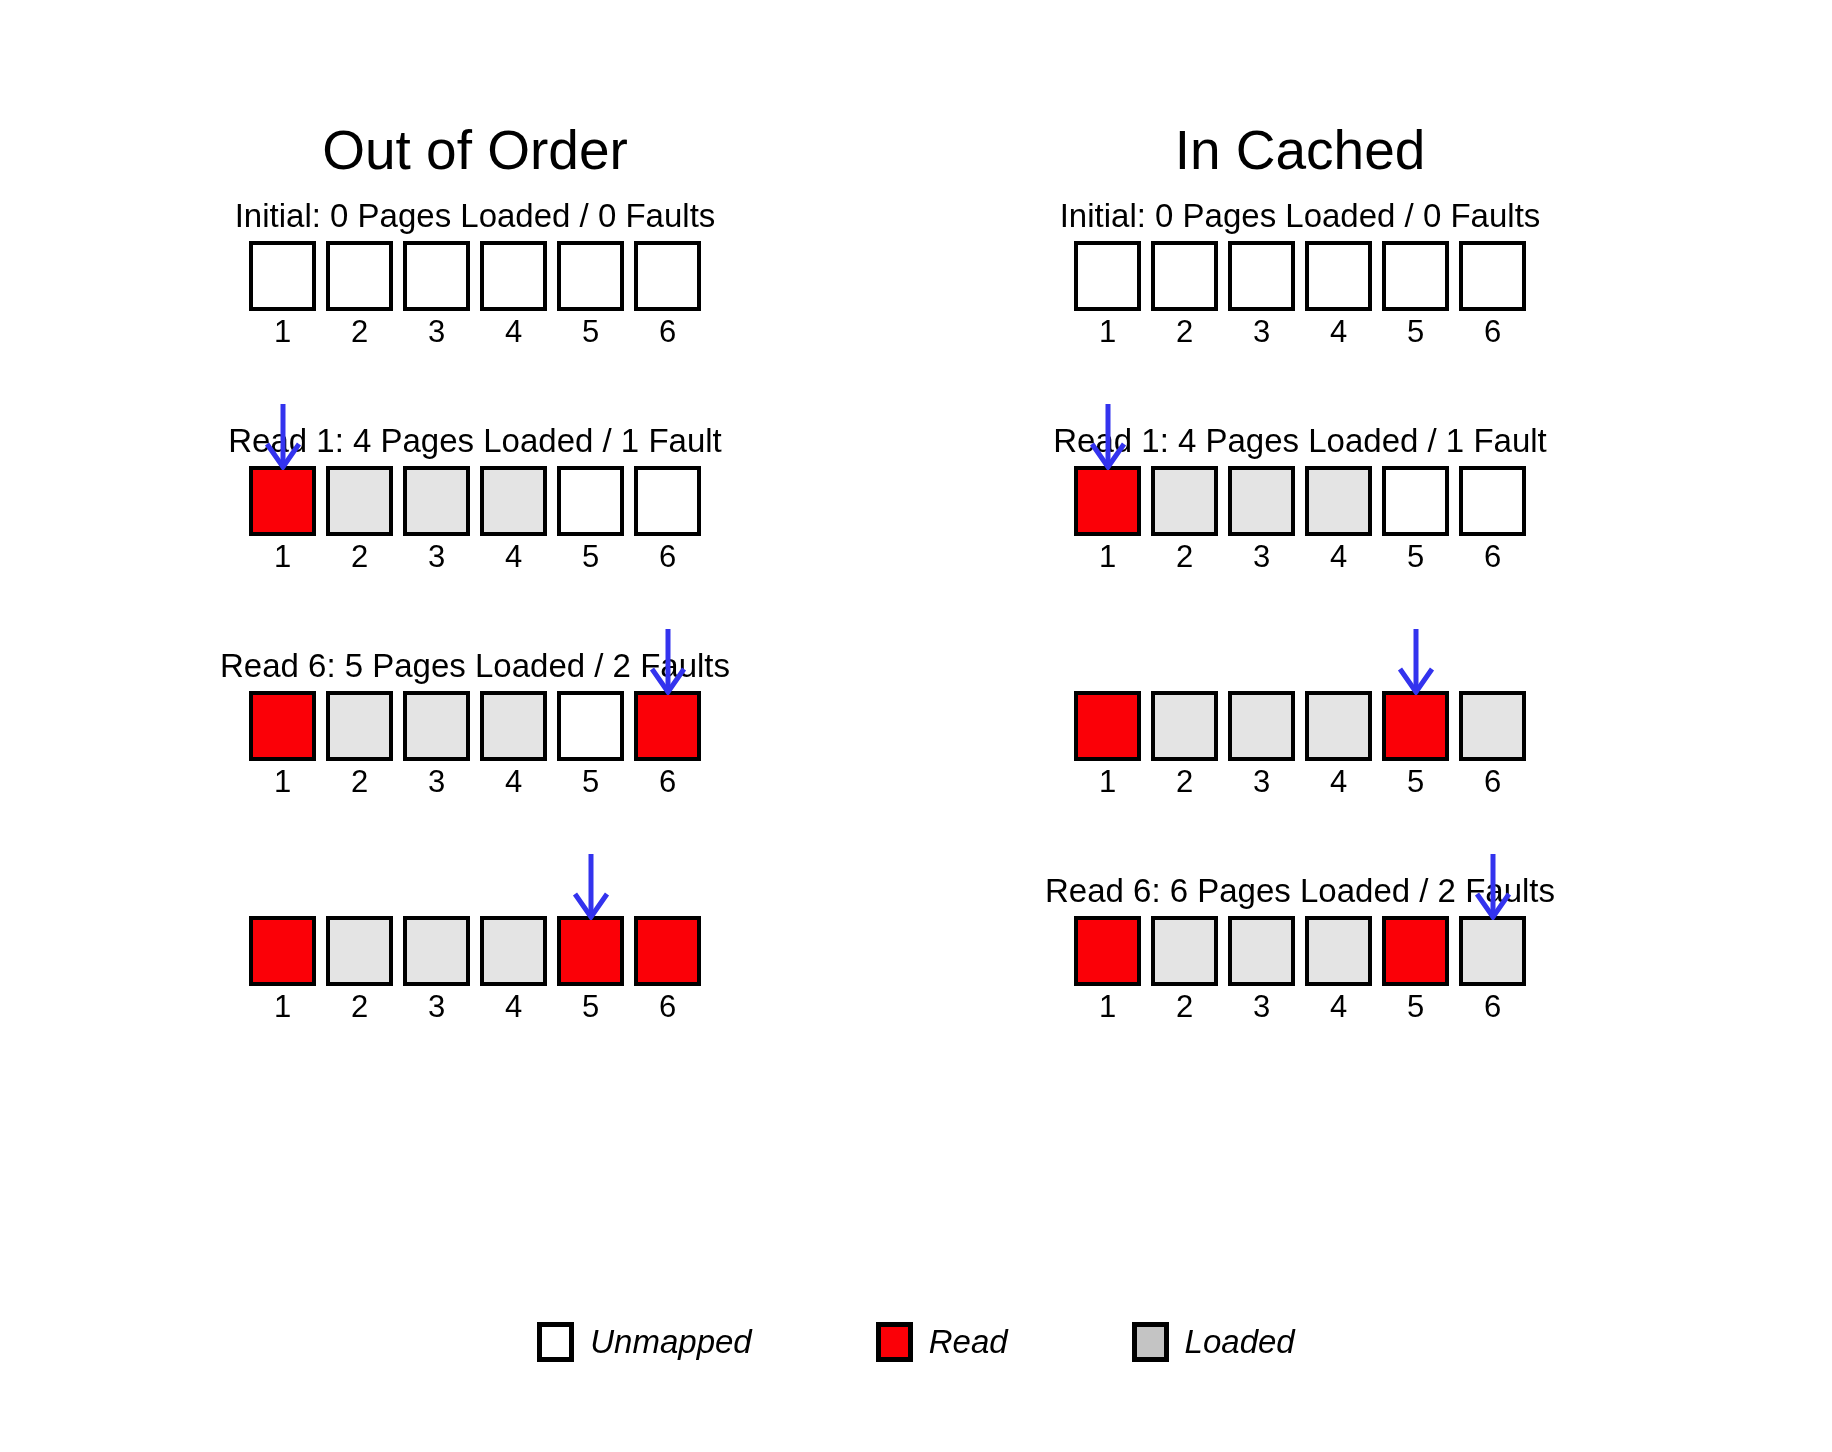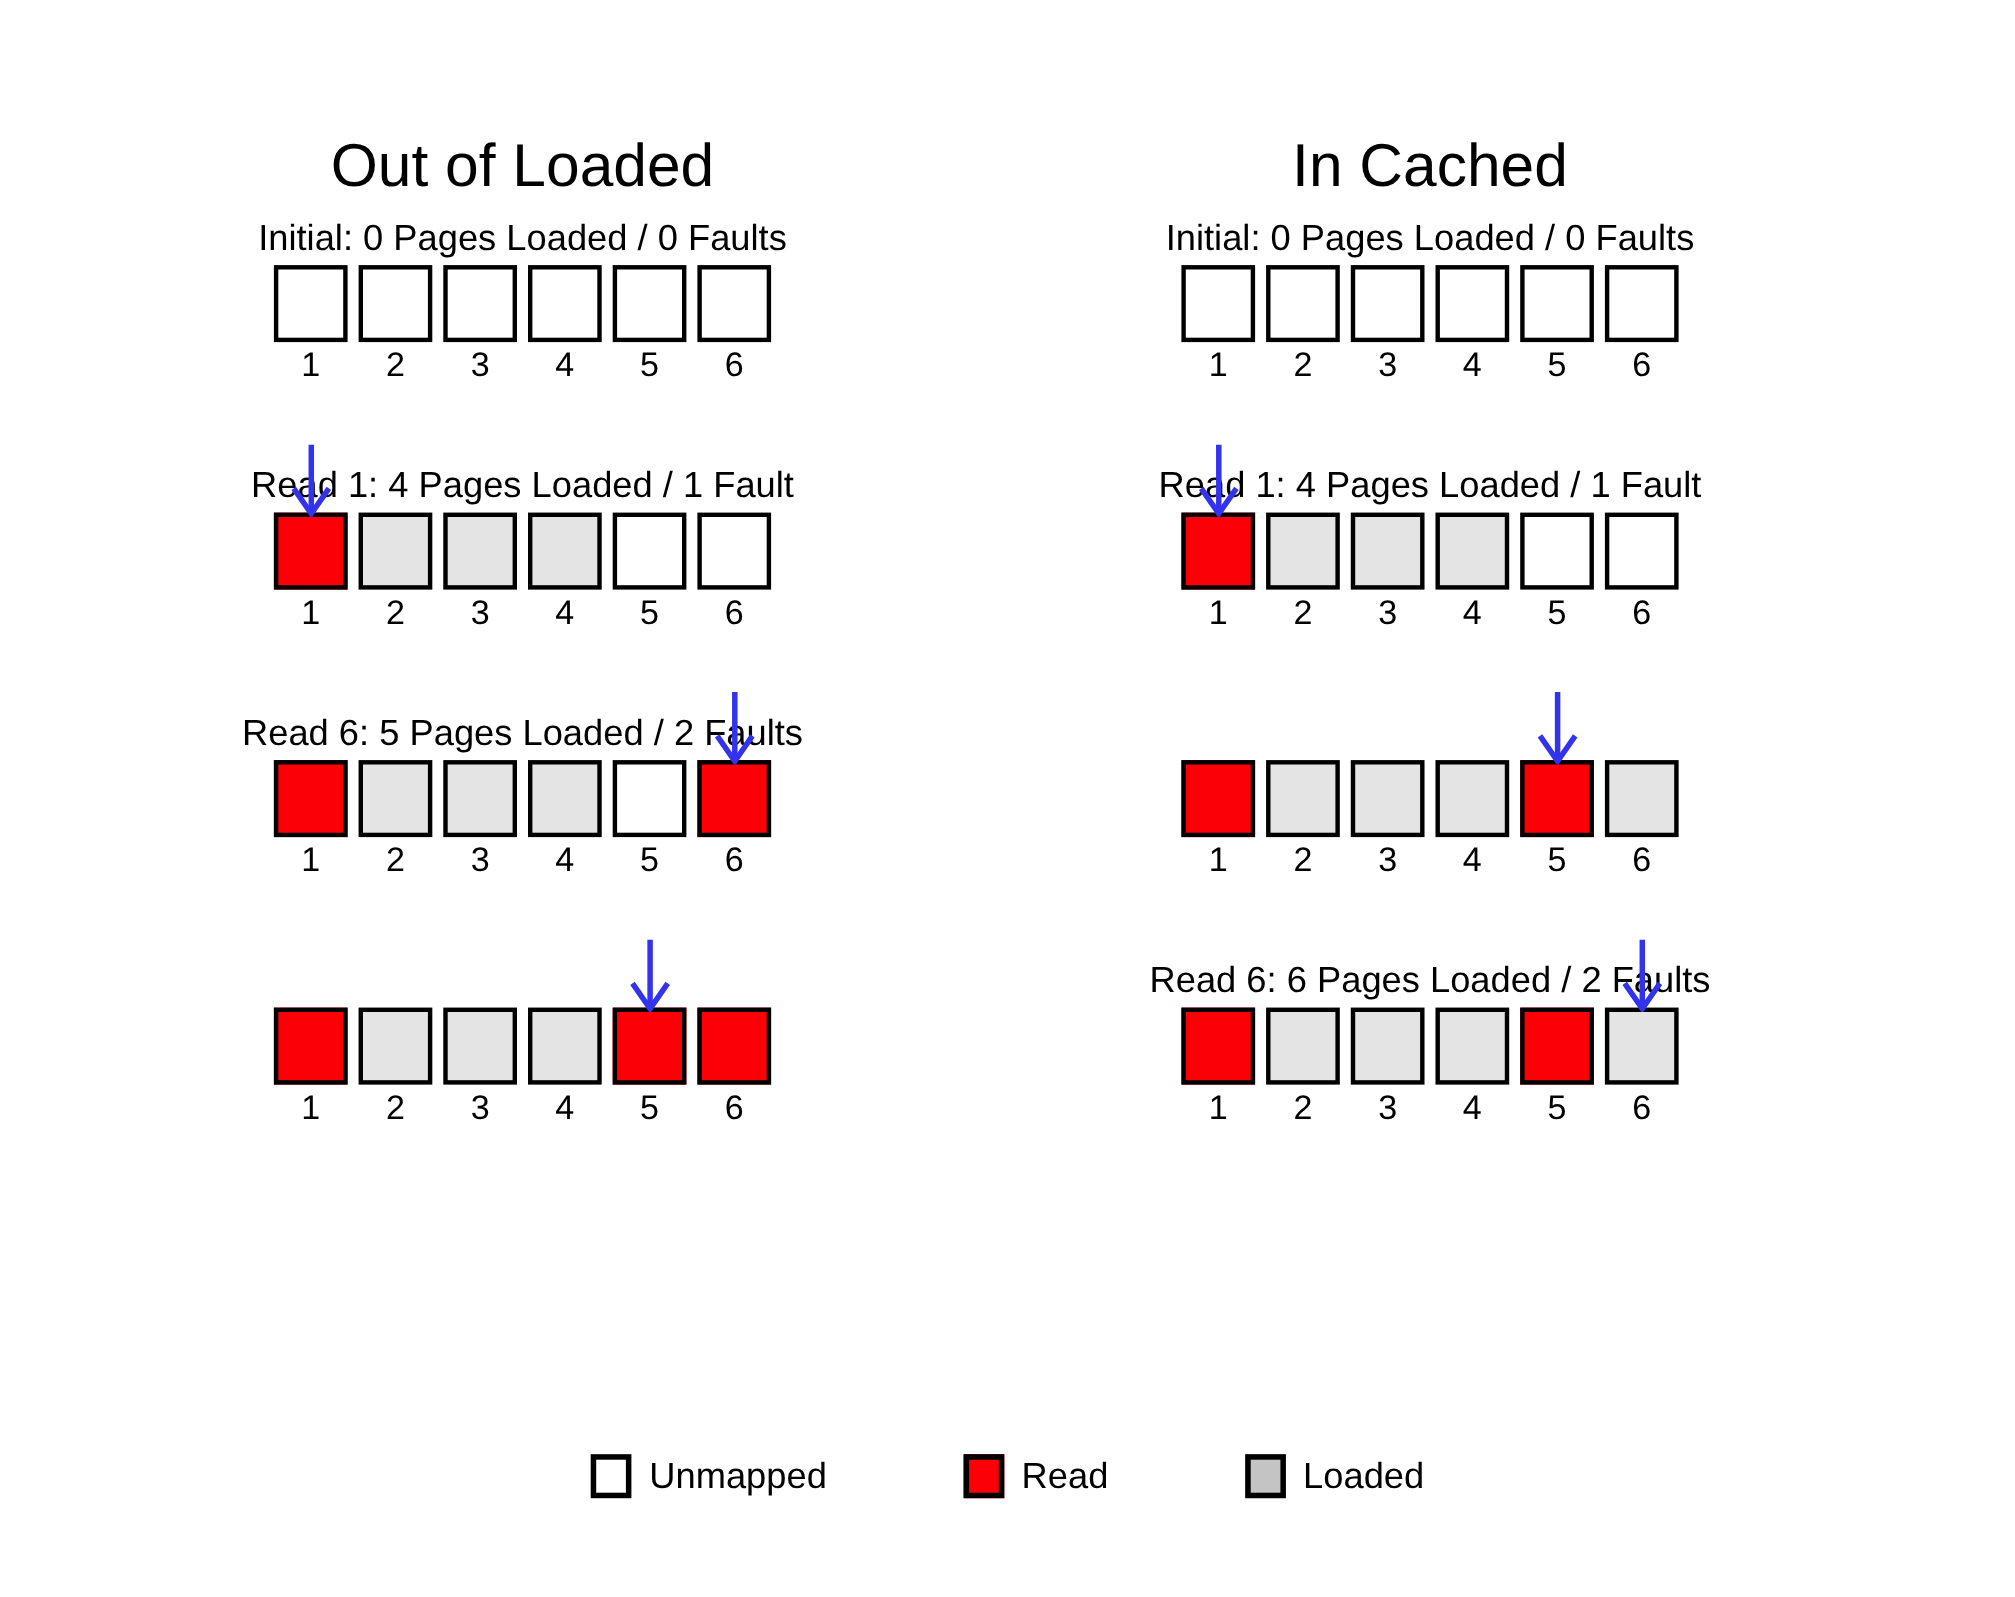--- a/index.html
+++ b/index.html
@@ -120,20 +120,21 @@
   
   #legend {
     position: absolute;
     left: 0;
     top: 1322px;
     width: 1832px;
     display: flex;
     flex-direction: row;
     justify-content: center;
     align-items: center;
+    font-style: italic;
   }
   .legend-item {
     display: flex;
     flex-direction: row;
     align-items: center;
     margin: 0 62px;
   }
   .legend-swatch {
     width: 37px;
     height: 40px;
@@ -147,21 +148,21 @@
     white-space: nowrap;
     color: #000000;
   }
 </style>
 </head>
 <body>
 
 <div id="stage">
   <div id="columns-host">
       <div class="column left">
-        <div class="col-title">Out of Loaded</div>
+        <div class="col-title">Out of Order</div>
         <div class="step" style="top: 195px;">
           <div class="step-caption">Initial: 0 Pages Loaded / 0 Faults</div>
           <div class="cells-wrap">
             <div class="cells-row">
               <div class="cell-col" style="position: relative;">
                 <div class="cell-box unmapped"></div>
                 <div class="cell-label">1</div>
               </div>
               <div class="cell-col" style="position: relative;">
                 <div class="cell-box unmapped"></div>

